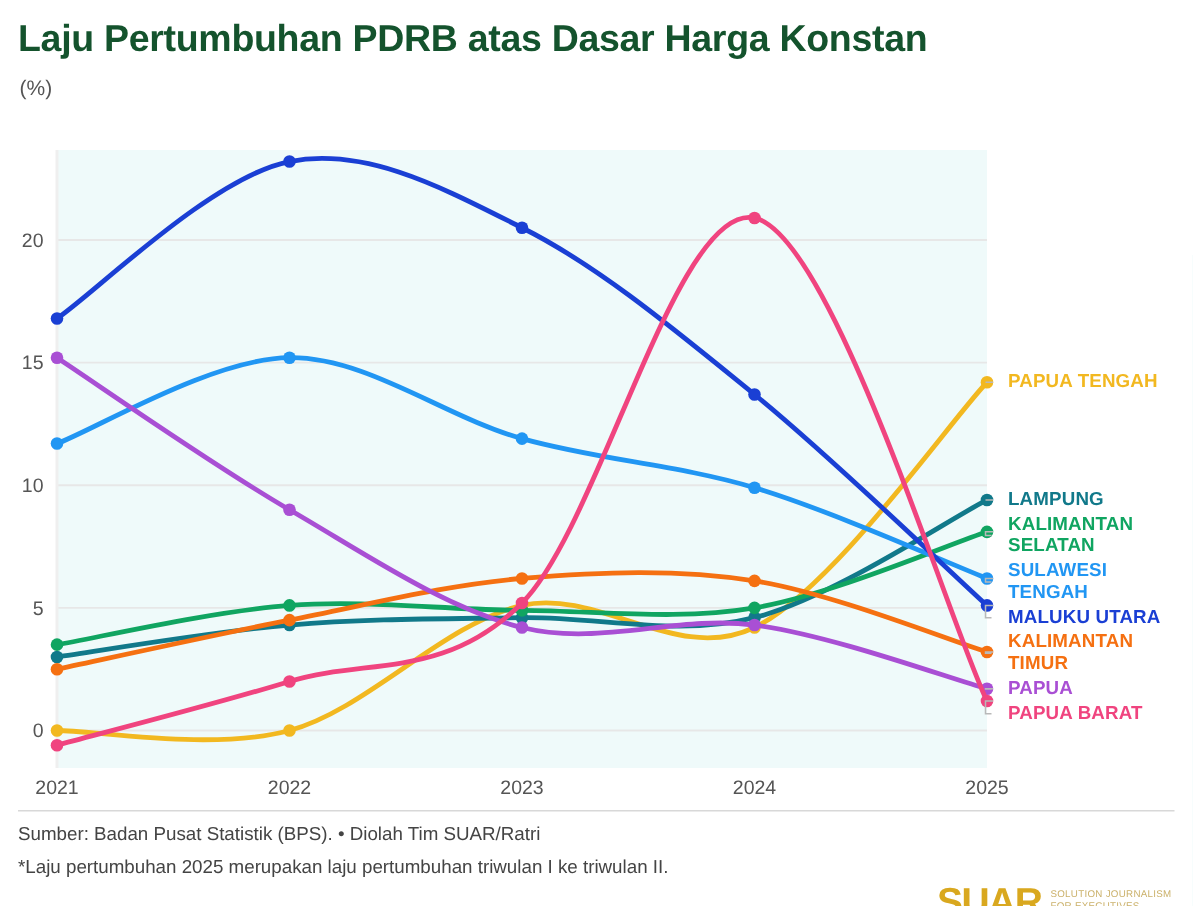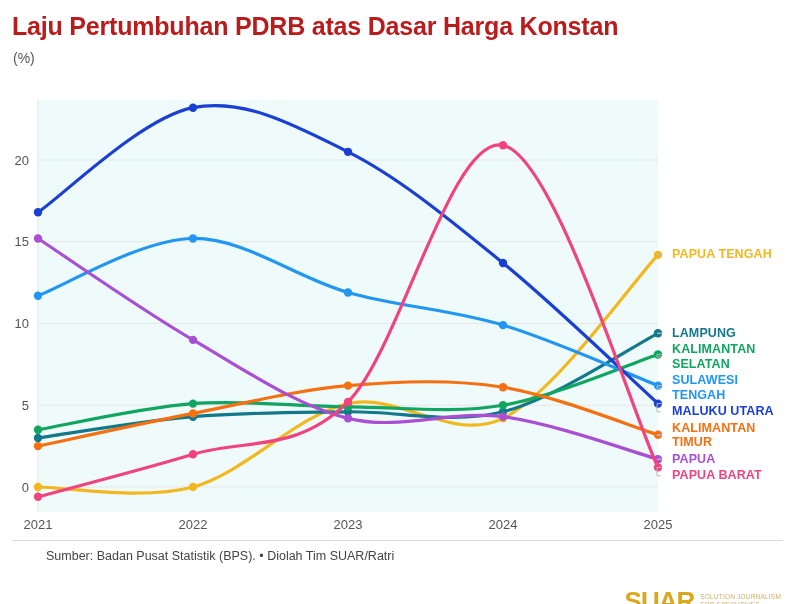--- a/index.html
+++ b/index.html
@@ -10,21 +10,21 @@
     color:#2b2b2b;
     overflow:hidden;
     position:relative;
   }
   .chart-root{position:relative;width:795px;height:604px;}
 
   
   .title{
     position:absolute;left:12px;top:12px;
     font-size:25px;font-weight:700;letter-spacing:-0.2px;
-    color:#b91c1c;white-space:nowrap;
+    color:#14532d;white-space:nowrap;
   }
   .subtitle{
     position:absolute;left:13px;top:50px;
     font-size:14px;color:#555555;
   }
 
   
   .plot-wrap{position:absolute;left:0;top:0;width:795px;height:540px;}
   svg.plot{display:block;}
 
@@ -38,21 +38,21 @@
     dominant-baseline:middle;
   }
 
   
   .footer-rule{
     position:absolute;left:12px;top:540px;width:771px;height:1px;
     background:#d8d8d8;
   }
   .source{
     position:absolute;left:12px;top:549px;
-    font-size:12.5px;color:#444444;white-space:nowrap;margin-left:34px;
+    font-size:12.5px;color:#444444;white-space:nowrap;
   }
   .note{
     position:absolute;left:12px;top:571px;
     font-size:12.5px;color:#444444;white-space:nowrap;
   }
   .logo{
     position:absolute;right:14px;top:556px;
     display:flex;align-items:center;gap:6px;margin-top:32px;
   }
   .logo-mark{
@@ -178,20 +178,21 @@
           <path d="M 662 459.205 L 657 459.205 L 657 459.30999999999995 L 661 459.30999999999995" fill="none" stroke="#b9b9b9" stroke-width="1"></path>
           <text x="672" y="459.30999999999995" fill="#a94fd4" class="legend-label">PAPUA</text>
           <path d="M 662 467.38 L 657 467.38 L 657 475.80999999999995 L 661 475.80999999999995" fill="none" stroke="#b9b9b9" stroke-width="1"></path>
           <text x="672" y="475.80999999999995" fill="#f0447f" class="legend-label">PAPUA BARAT</text>
         </g>
       </svg>
   </div>
 
   <div class="footer-rule"></div>
   <div class="source">Sumber: Badan Pusat Statistik (BPS). • Diolah Tim SUAR/Ratri</div>
+  <div class="note">*Laju pertumbuhan 2025 merupakan laju pertumbuhan triwulan I ke triwulan II.</div>
 
   <div class="logo">
     <div class="logo-mark">SUAR</div>
     <div class="logo-tag">
       <div>SOLUTION JOURNALISM</div>
       <div>for EXECUTIVES</div>
     </div>
   </div>
 
 </div>

